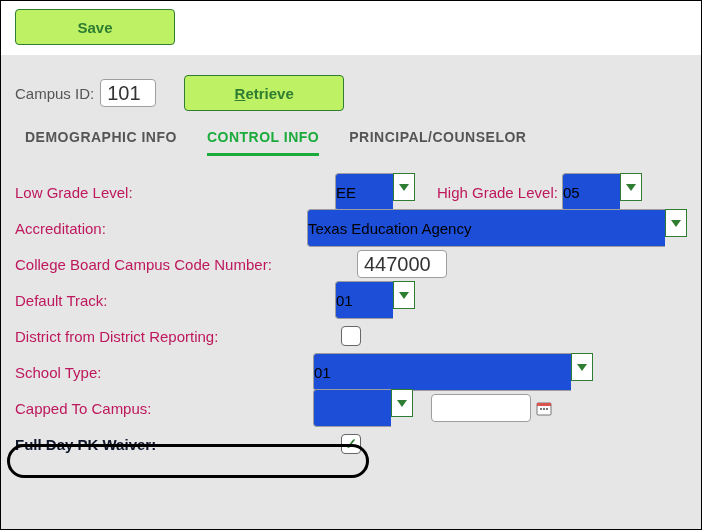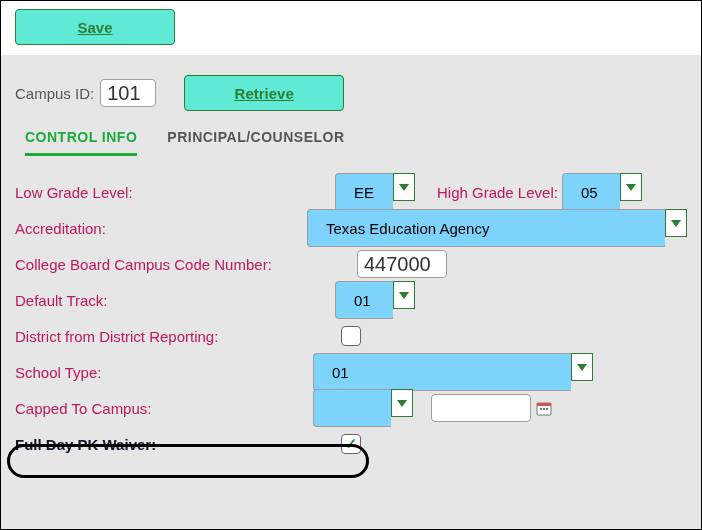--- a/index.html
+++ b/index.html
@@ -19,28 +19,27 @@
   }
   .top-bar {
     background: #fff;
     padding: 8px 14px 10px;
   }
   .btn {
     display: inline-flex;
     align-items: center;
     justify-content: center;
     border: 1.5px solid #2e7d32;
-    background: #5eead4;
+    background: #bef264;
     color: #2e7d32;
     font-weight: 600;
     font-size: 15px;
     border-radius: 4px;
     cursor: pointer;
     height: 36px;
-    text-decoration: underline;
   }
   .btn-save { width: 160px; padding: 0 8px; }
   .btn-retrieve { width: 160px; margin-left: 28px; }
   .gray-area {
     background: #e6e6e6;
     padding-top: 20px;
     height: calc(100% - 54px);
   }
   .lookup-row {
     display: flex;
@@ -85,22 +84,22 @@
   .label-col.bold { color: #0f172a; font-weight: 700; }
   .select-wrap {
     position: relative;
     display: inline-flex;
   }
   .select-input {
     border: 1px solid #9e9e9e;
     border-right: none;
     border-radius: 4px 0 0 4px;
     height: 38px;
-    padding: 2px 18px;
-    background: #7dd3fc;
+    padding: 2px 0;
+    background: #1d4ed8;
     font-size: 15px;
   }
   .dd-btn {
     width: 22px;
     height: 28px;
     border: 1px solid #2e7d32;
     background: #fff;
     display: inline-flex;
     align-items: center;
     justify-content: center;
@@ -150,20 +149,21 @@
 
     <div class="lookup-row">
       <span class="lookup-label">Campus ID:</span>
       <input class="txt" style="width: 56px;" value="101">
       <button class="btn btn-retrieve">
           <span><span class="underline-first">R</span><span>etrieve</span></span>
         </button>
     </div>
 
     <div class="tabs">
+      <div class="tab">DEMOGRAPHIC INFO</div>
       <div class="tab active">CONTROL INFO</div>
       <div class="tab">PRINCIPAL/COUNSELOR</div>
     </div>
 
     <div class="form-row">
       <span class="label-col" style="width:320px">Low Grade Level:</span>
       <span class="select-wrap">
         <input class="select-input" style="width: 58px;" value="EE">
         <span class="dd-btn">
             <svg viewBox="0 0 10 10">

